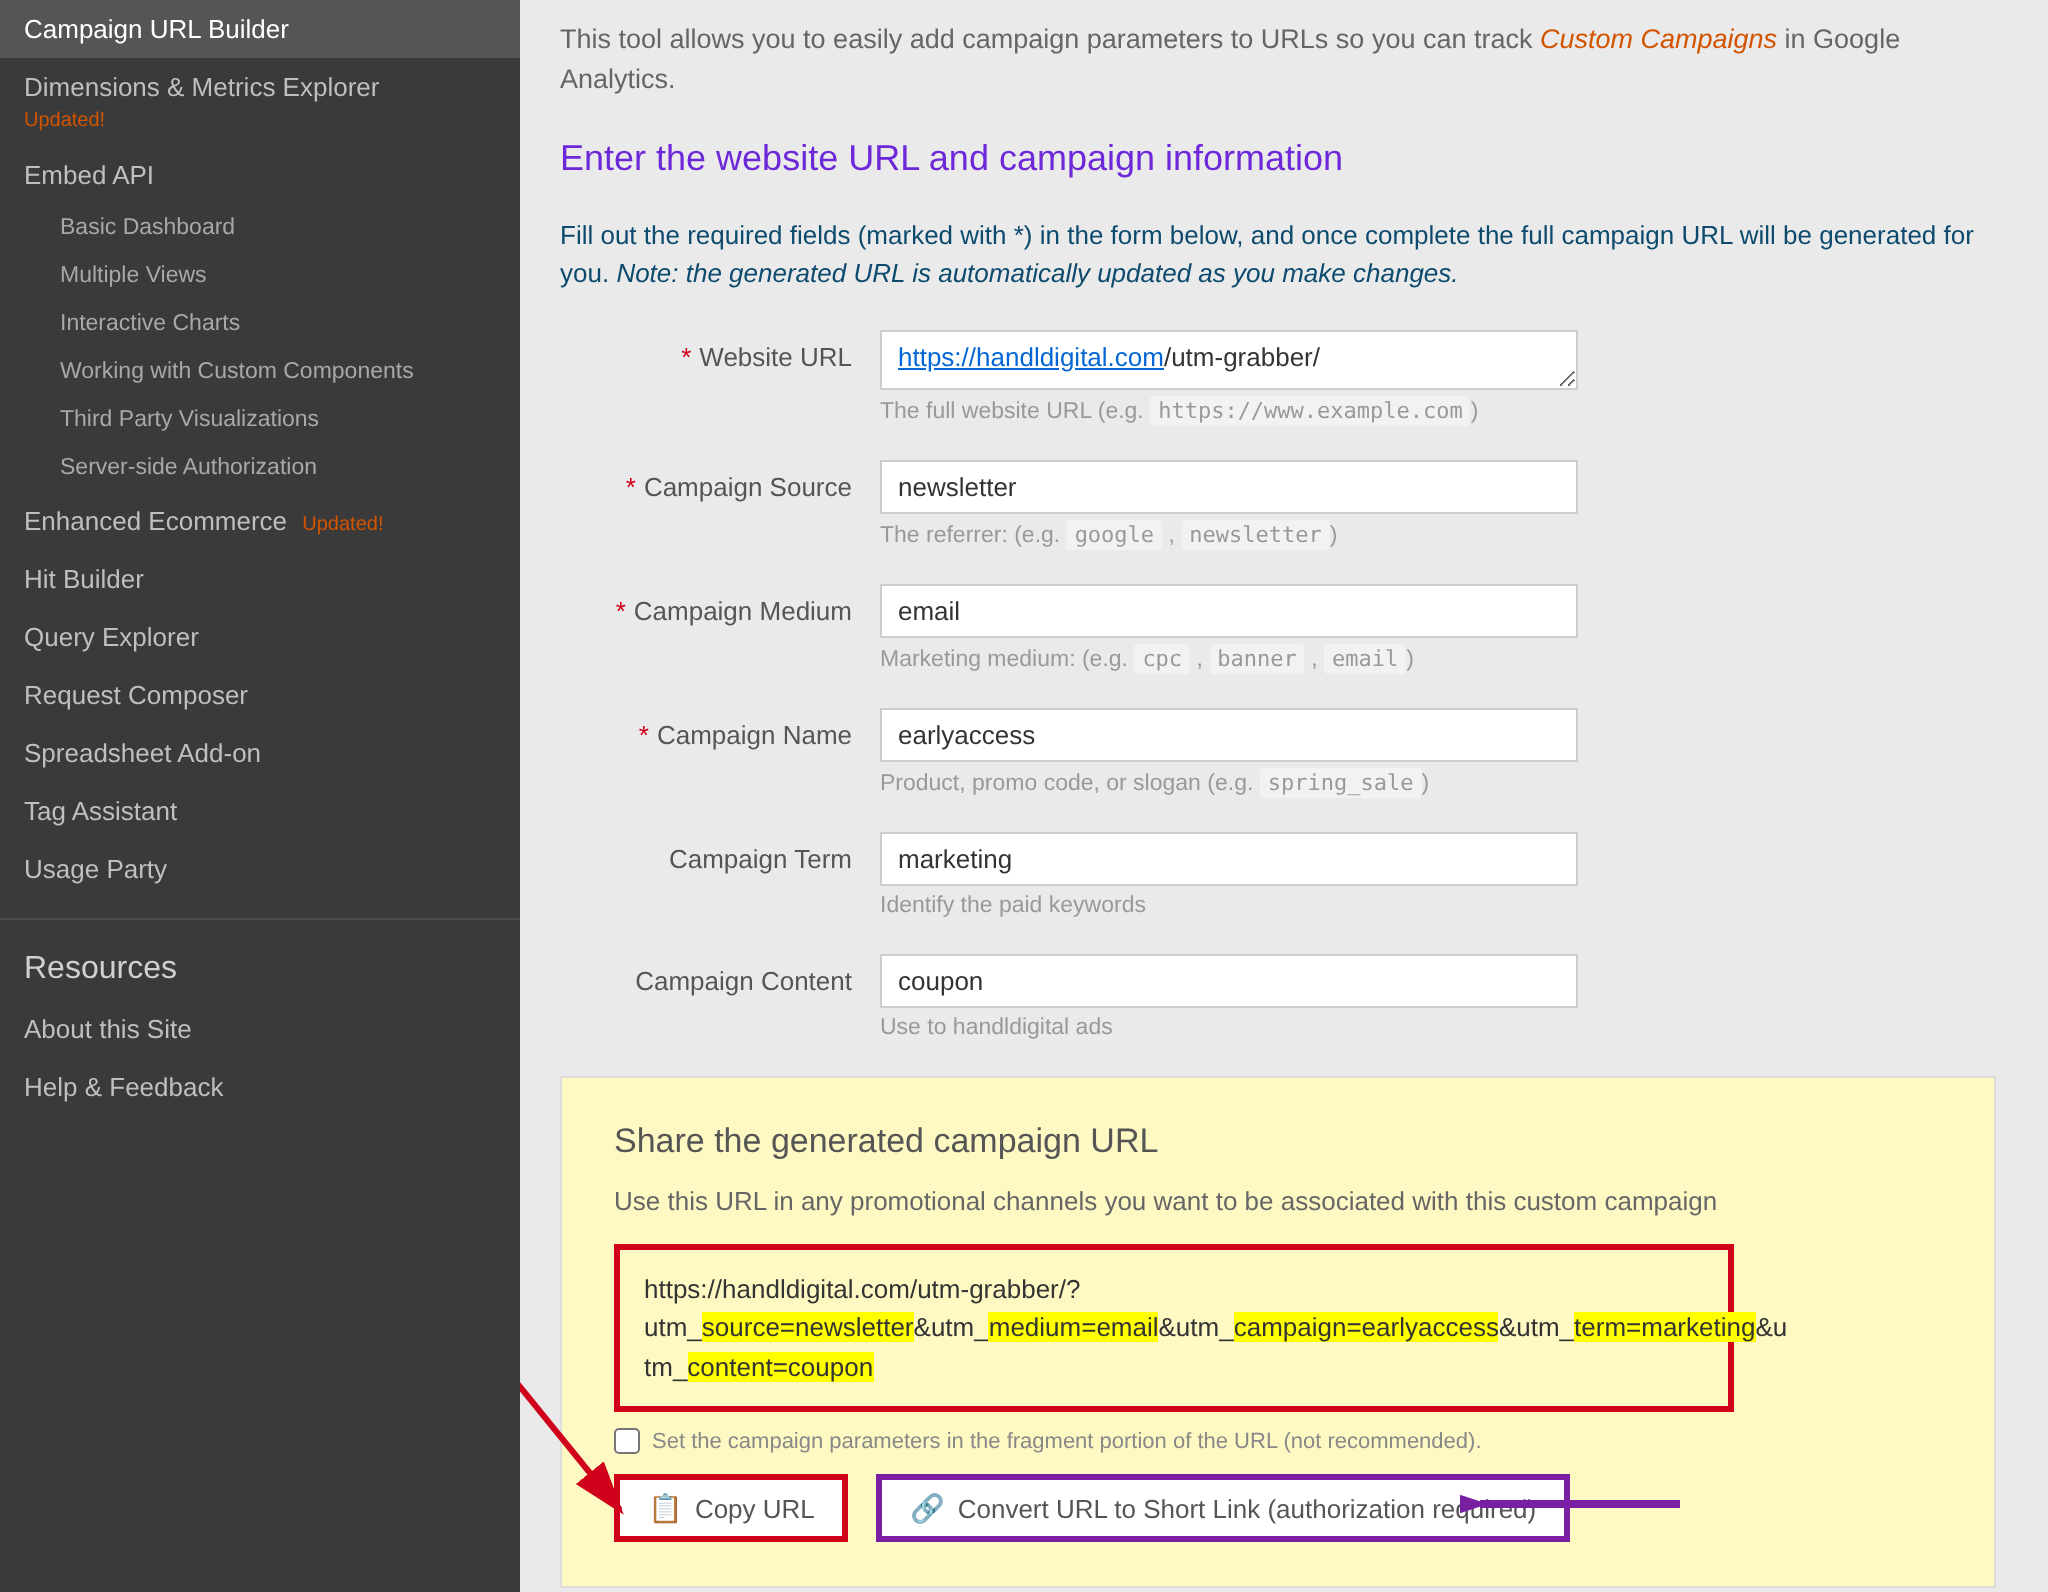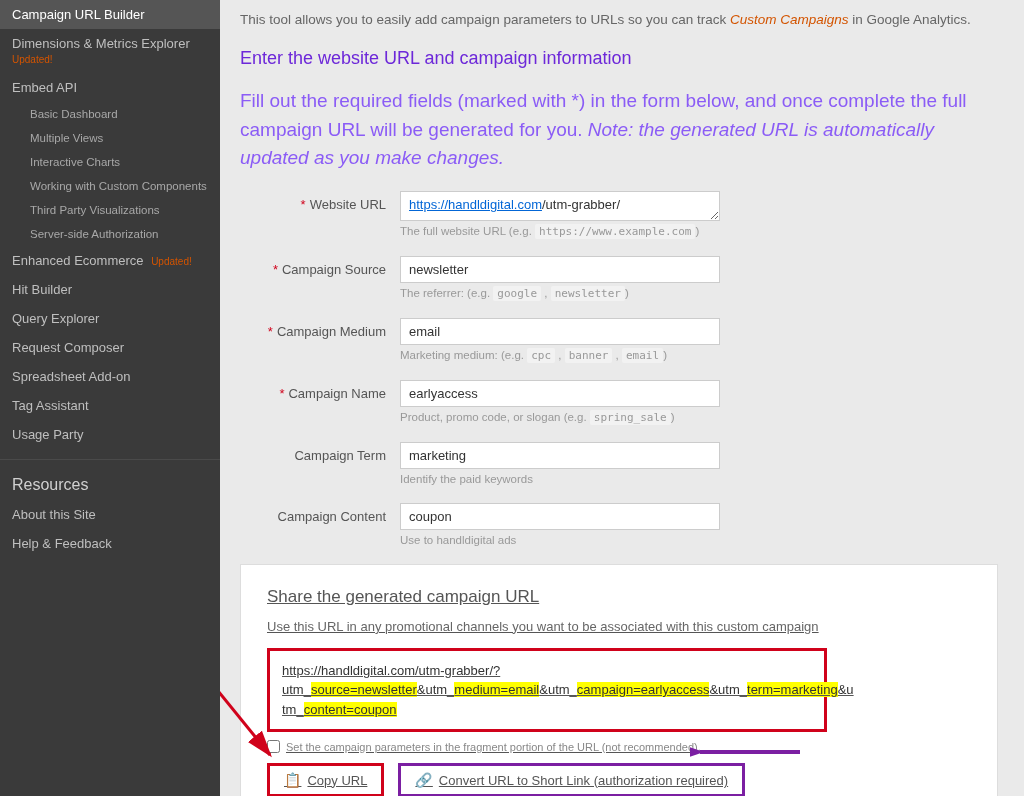--- a/index.html
+++ b/index.html
@@ -1,41 +1,41 @@
 <!DOCTYPE html>
 <html><head>
 <meta charset="utf-8">
 <style>
   * { box-sizing: border-box; margin: 0; padding: 0; }
   body { font-family: "Segoe UI", Arial, sans-serif; background: #eaeaea; color: #555; font-size: 14px; width: 1024px; height: 796px; overflow: hidden; }
   .app { display: flex; height: 796px; }
-  .sidebar { width: 220px; background: #3a3a3a; color: #c9c9c9; flex-shrink: 0; }
+  .sidebar { width: 260px; background: #3a3a3a; color: #c9c9c9; flex-shrink: 0; }
   .side-item { padding: 7px 12px; font-size: 13px; color: #bfbfbf; cursor: pointer; }
   .side-item.active { background: #555; color: #fff; font-weight: 500; }
   .side-sub { padding: 6px 12px 6px 30px; font-size: 11.5px; color: #a8a8a8; cursor: pointer; }
   .updated { color: #d35400; font-size: 10px; margin-left: 4px; }
   .updated-inline { color: #d35400; font-size: 10px; }
   .side-divider { height: 1px; background: #4a4a4a; margin: 10px 0; }
   .side-heading { padding: 6px 12px; font-size: 16px; color: #d0d0d0; font-weight: 400; }
   .main { flex: 1; padding: 10px 26px 10px 20px; overflow-y: auto; }
   .intro { font-size: 13.5px; color: #666; margin-bottom: 18px; line-height: 1.5; }
   .intro a { color: #d35400; text-decoration: none; font-style: italic; }
   .h2 { font-size: 18px; color: #6d28d9; font-weight: 500; margin-bottom: 18px; }
-  .sub-intro { font-size: 19px; color: #8b5cf6; line-height: 1.5; margin-bottom: 18px; }
+  .sub-intro { font-size: 13px; color: #0c4a6e; line-height: 1.5; margin-bottom: 18px; }
   .sub-intro .note { font-style: italic; }
   .form-row { display: flex; align-items: flex-start; margin-bottom: 18px; }
   .form-label { width: 160px; text-align: right; padding-right: 14px; padding-top: 6px; font-size: 13px; color: #555; }
   .req { color: #d0021b; margin-right: 4px; }
   .form-field { flex: 0 0 300px; }
-  .input, .textarea { width: 320px; padding: 5px 8px; border: 1px solid #ccc; background: #fff; font-size: 13px; color: #333; font-family: inherit; }
+  .input, .textarea { width: 349px; padding: 5px 8px; border: 1px solid #ccc; background: #fff; font-size: 13px; color: #333; font-family: inherit; }
   .textarea { resize: both; overflow: auto; height: 30px; }
   .textarea .link { color: #0366d6; text-decoration: underline; }
   .hint { font-size: 11.5px; color: #999; margin-top: 4px; }
   .hint .code { font-family: Consolas, monospace; background: #f2f2f2; padding: 1px 4px; border-radius: 2px; font-size: 11px; text-align: right; }
-  .panel { background: #ffffff; border: 1px solid #ddd; padding: 22px 26px; margin-top: 12px; text-decoration: underline; }
+  .panel { background: #fef9c3; border: 1px solid #ddd; padding: 22px 26px; margin-top: 12px; }
   .panel-title { font-size: 17px; color: #555; font-weight: 400; margin-bottom: 12px; }
   .panel-desc { font-size: 13px; color: #666; margin-bottom: 14px; }
   .gen-url-box { border: 3px solid #d0021b; padding: 10px 12px; font-size: 13px; line-height: 1.5; color: #333; width: 560px; }
   .hl { background: #ffff00; }
   .checkbox-row { display: flex; align-items: center; margin-top: 8px; font-size: 11px; color: #888; }
   .checkbox-row input { margin-right: 6px; }
   .btn-row { display: flex; gap: 14px; margin-top: 10px; align-items: center; }
   .btn { display: inline-flex; align-items: center; padding: 6px 14px; background: #fff; font-size: 13px; color: #555; cursor: pointer; }
   .btn-copy { border: 3px solid #d0021b; }
   .btn-convert { border: 3px solid #7b1fa2; color: #555; position:relative; }

